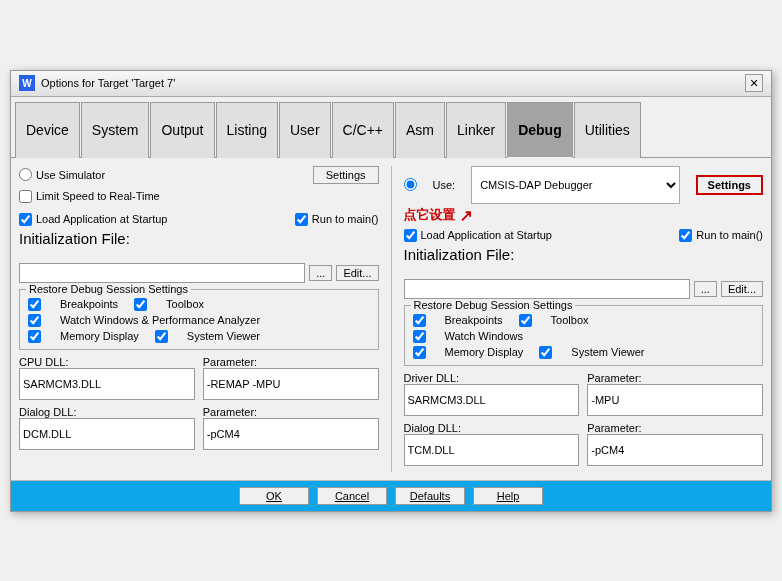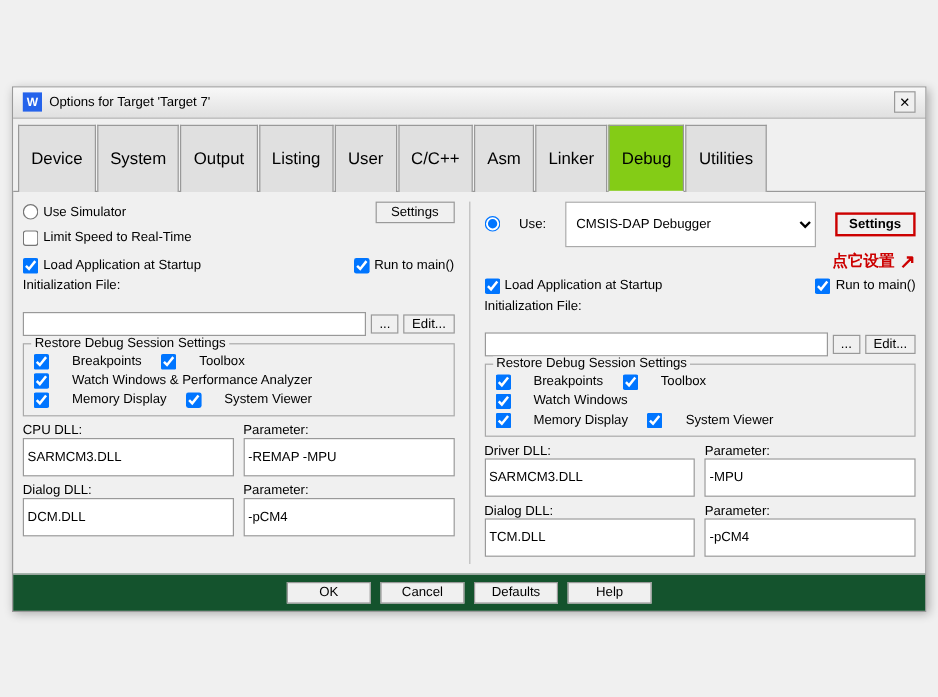--- a/index.html
+++ b/index.html
@@ -70,23 +70,23 @@
       padding: 19px 10px;
       border: 1px solid #999;
       border-bottom: none;
       background: #e0e0e0;
       cursor: pointer;
       font-size: 14px;
       position: relative;
       bottom: -1px;
     }
     .tab.active {
-      background: #84cc16;
+      background: #a3a3a3;
       border-bottom: 1px solid #f0f0f0;
-      font-weight: normal;
+      font-weight: bold;
       z-index: 1;
     }
     .content {
       padding: 8px;
     }
     .two-col {
       display: flex;
       gap: 8px;
     }
     .col {
@@ -133,21 +133,21 @@
       background: white;
       font-size: 11px;
       height: 38px;
     }
     .label-checkbox {
       display: flex;
       align-items: center;
       gap: 19px;
     }
     .section-label {
-      font-size: 11px;
+      font-size: 15px;
       color: #000;
       margin-bottom: 16px;
     }
     .init-file-row {
       display: flex;
       align-items: center;
       gap: 4px;
       margin-bottom: 6px;
     }
     .init-file-input {
@@ -210,21 +210,22 @@
       background: white;
       font-size: 11px;
       padding: 0 3px;
     }
     .bottom-bar {
       border-top: 1px solid #bbb;
       padding: 6px;
       display: flex;
       justify-content: center;
       gap: 8px;
-      background: #14532d;
+      background: #0ea5e9;
+      text-decoration: underline;
     }
     .annotation-arrow {
       color: #cc0000;
       font-size: 13px;
       font-weight: bold;
     }
     .annotation-text {
       color: #cc0000;
       font-size: 13px;
       font-weight: bold;
@@ -367,21 +368,21 @@
 
         <div style="display:flex; align-items:center; gap:16px; margin-bottom:2px; position:relative;">
           <input type="radio" name="debug-mode" checked="" style="">
           <span>Use:</span>
           <select class="dropdown" style="flex:1; border:1px solid #aaa;">
             <option>CMSIS-DAP Debugger</option>
           </select>
           <button class="btn-settings">Settings</button>
         </div>
 
-        <div style="display:flex; align-items:center; justify-content:flex-end; margin-bottom:4px; gap:4px;">
+        <div style="display:flex; align-items:center; justify-content:flex-start; margin-bottom:4px; gap:4px;">
           <span class="annotation-text" style="color:#cc0000; font-size:13px; font-weight:bold;">点它设置</span>
           <span class="annotation-arrow" style="color:#cc0000; font-size:16px; font-weight:bold;">↗</span>
         </div>
 
         <div class="row">
           <input type="checkbox" checked="" style="">
           <span>Load Application at Startup</span>
           <span style="flex:1"></span>
           <input type="checkbox" checked="" style="">
           <span>Run to main()</span>

